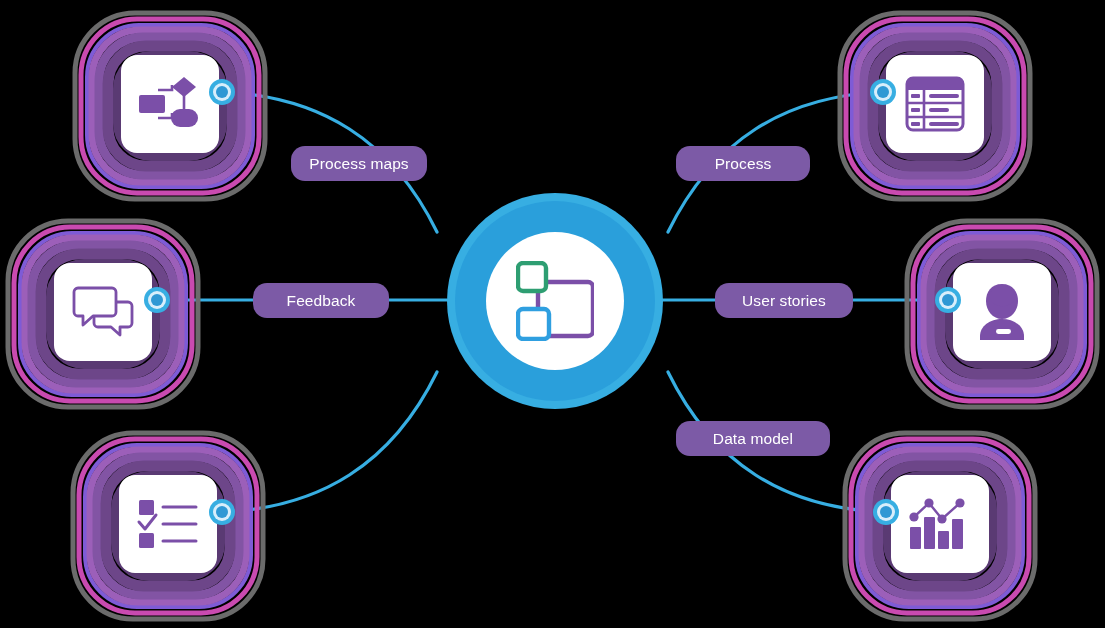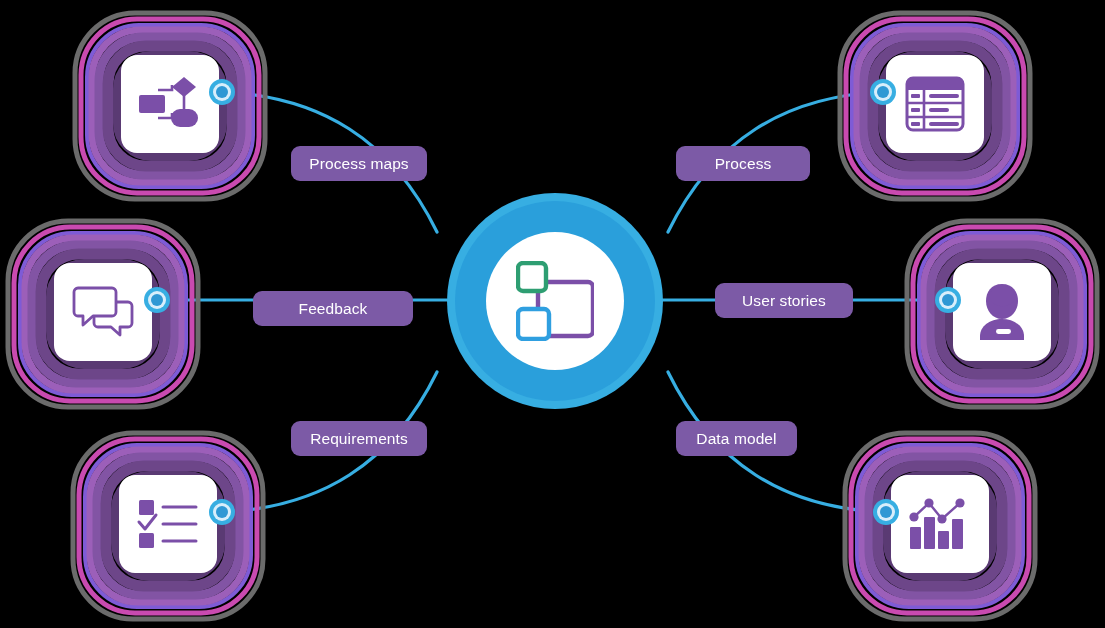--- a/index.html
+++ b/index.html
@@ -32,21 +32,21 @@
   #hub .outer{position:absolute;inset:0;border-radius:50%;background:#37aee2;}
   #hub .mid{position:absolute;left:8px;top:8px;width:200px;height:200px;border-radius:50%;background:#2a9fdb;}
   #hub .white{position:absolute;left:39px;top:39px;width:138px;height:138px;border-radius:50%;background:#fff;}
   #hub .hubicon{position:absolute;left:39px;top:39px;width:138px;height:138px;display:flex;align-items:center;justify-content:center;}
 
   
   .pill{
     position:absolute;
     background:#7c5aa6;
     color:#ffffff;
-    border-radius:9px;
+    border-radius:14px;
     height:35px;
     display:flex;align-items:center;justify-content:center;
     font-size:15.5px;
     letter-spacing:.1px;
     white-space:nowrap;
     padding:0 16px;
     box-sizing:border-box;
   }
 </style>
 </head>
@@ -265,21 +265,20 @@
         <rect x="2" y="2" width="28" height="28" rx="5" fill="#ffffff" stroke="#2e9e72" stroke-width="4.4"></rect>
         <rect x="2" y="48" width="31" height="30" rx="5" fill="#ffffff" stroke="#2f9fe0" stroke-width="4.4"></rect>
       </svg>
     </div>
   </div>
 
   <div class="pill" style="left:291px;top:146px;width:136px;">Process maps</div>
 
   <div class="pill" style="left:676px;top:146px;width:134px;">Process</div>
 
-  <div class="pill" style="left:253px;top:291px;width:160px;">Feedback</div>
+  <div class="pill" style="left:253px;top:283px;width:136px;">Feedback</div>
 
   <div class="pill" style="left:715px;top:283px;width:138px;text-align:center;">User stories</div>
 
-  <div class="pill" style="left:291px;top:421px;width:136px;">Requirements</div>
-
-  <div class="pill" style="left:676px;top:421px;width:121px;">Data model</div>
+
+  <div class="pill" style="left:676px;top:421px;width:154px;">Data model</div>
 
 </div>
 
 </body></html>

